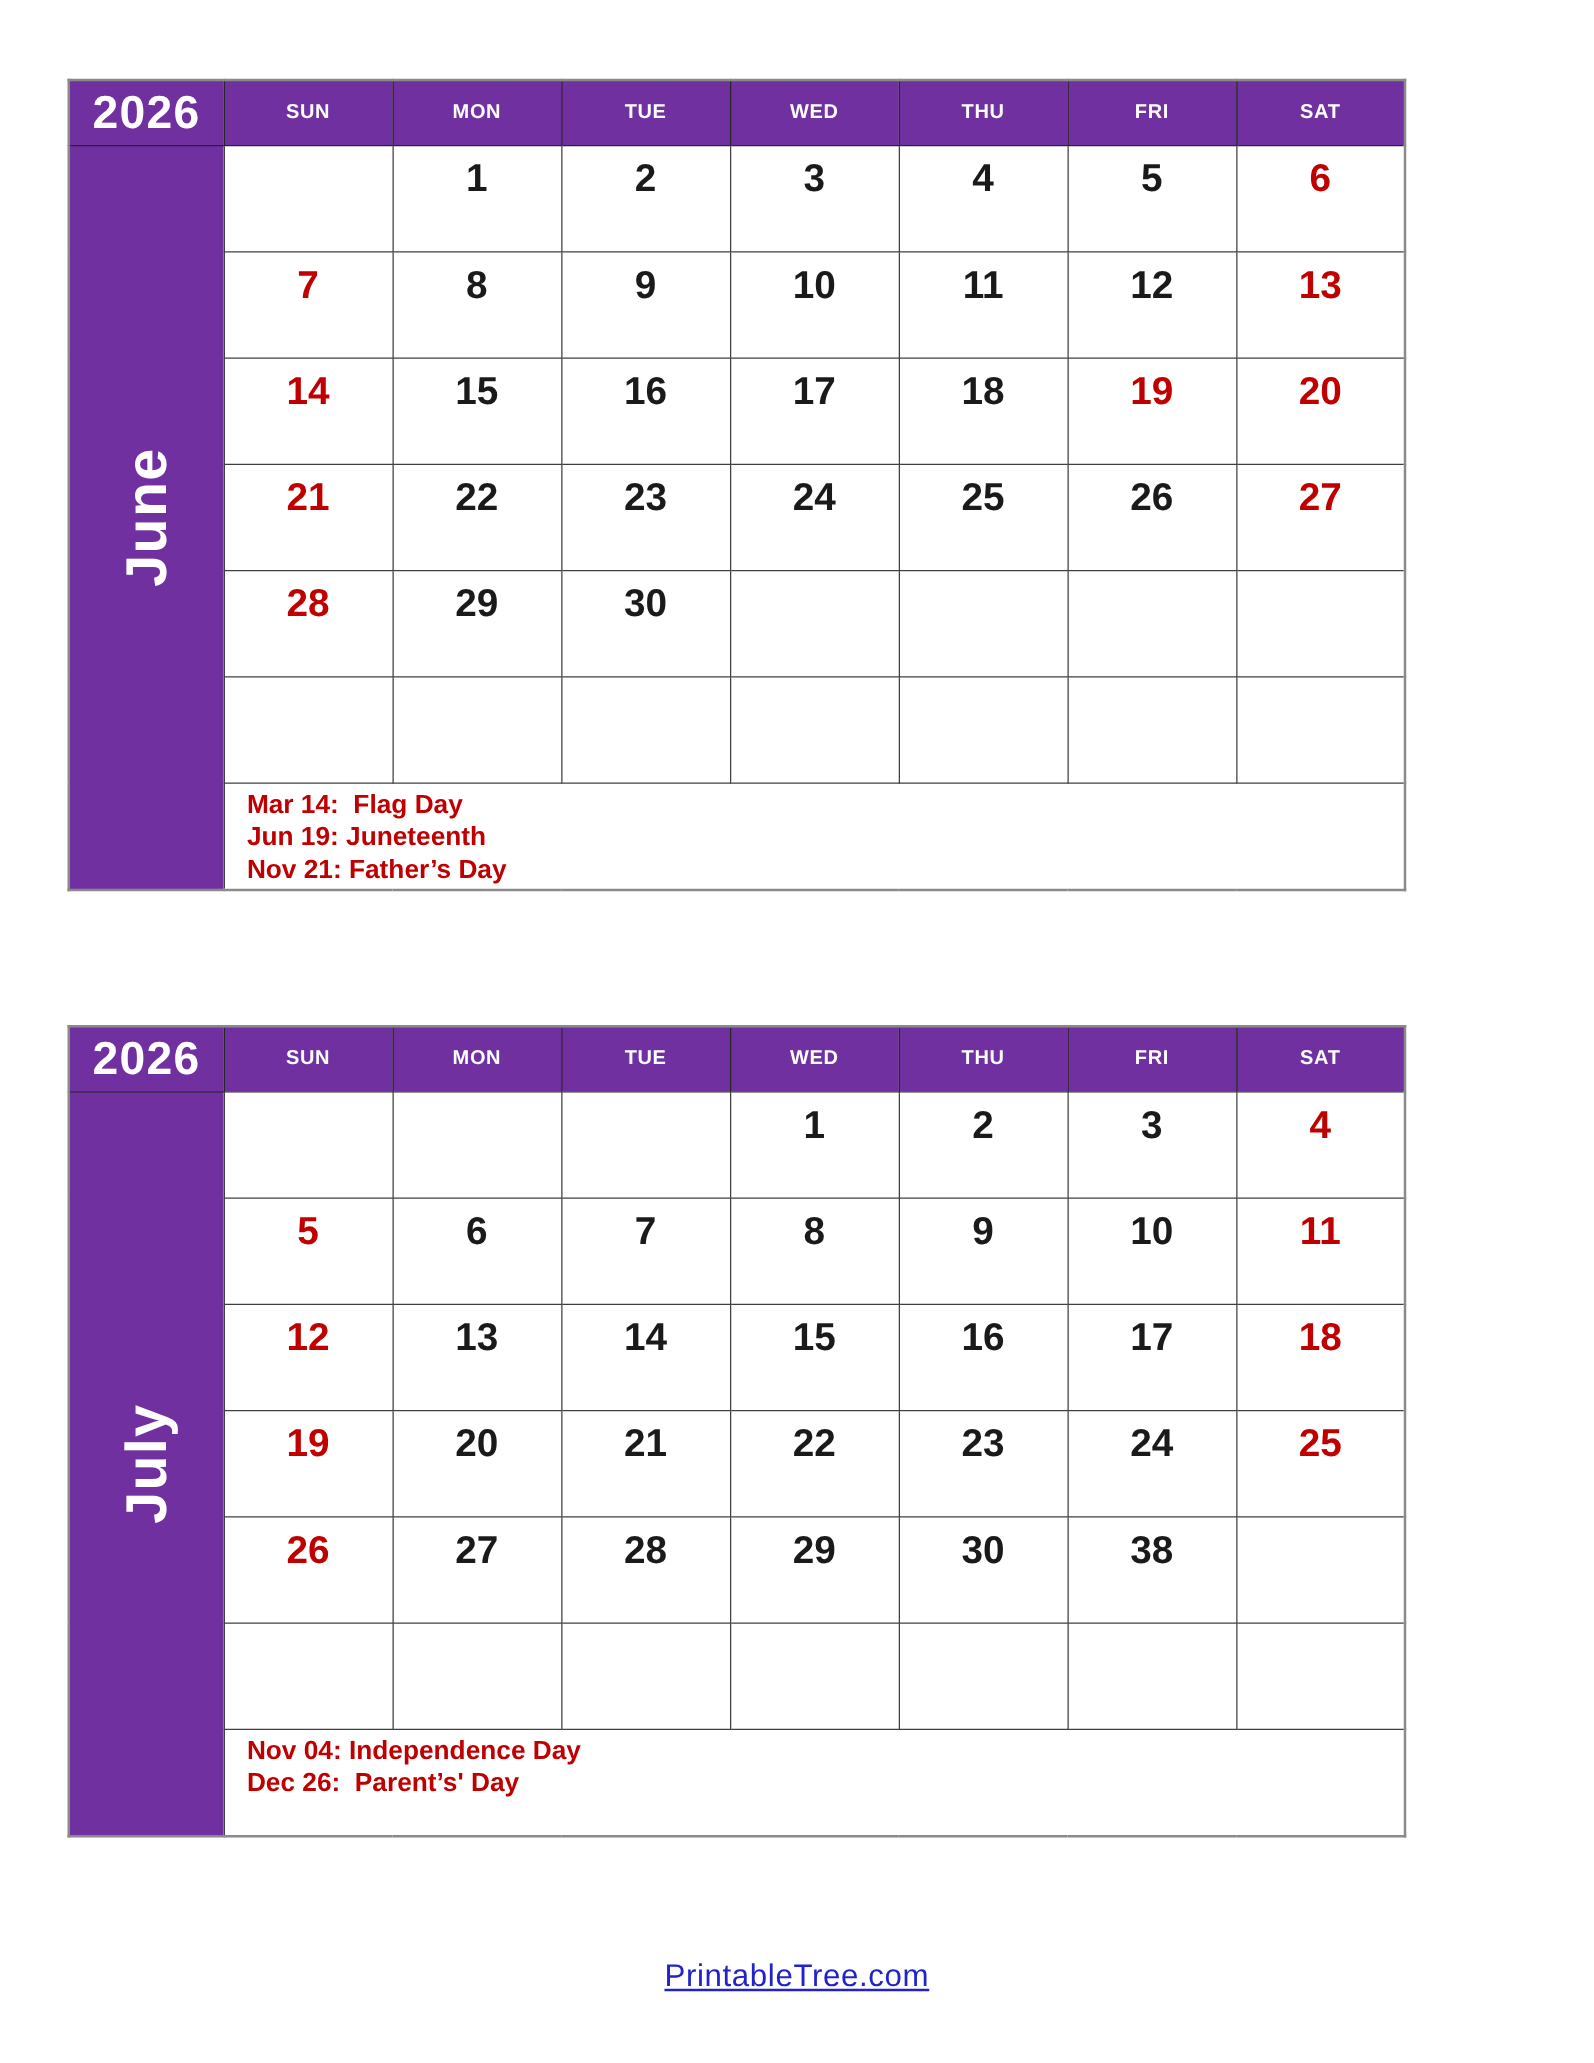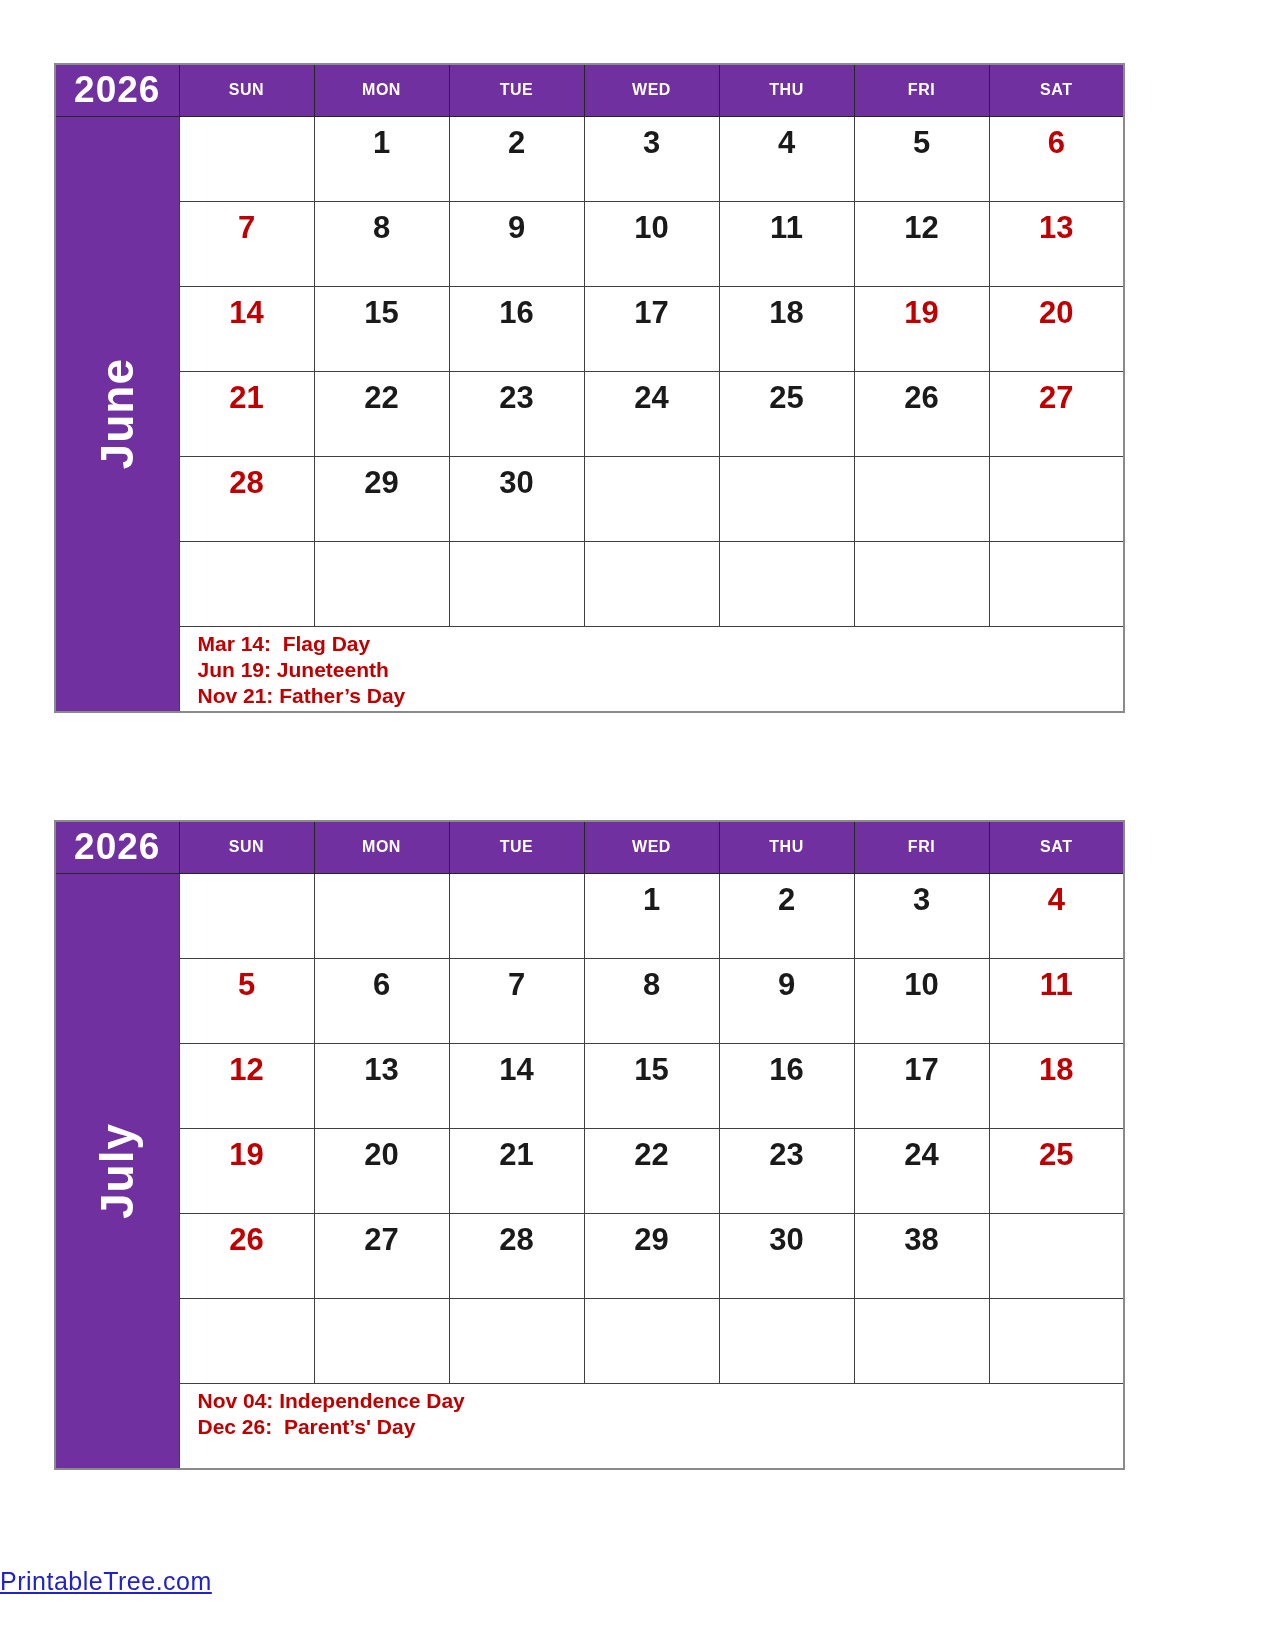--- a/index.html
+++ b/index.html
@@ -80,21 +80,21 @@
     padding: 4px 8px 0 18px;
   }
   .holidayline {
     color: var(--red);
     font-weight: bold;
     font-size: 21px;
     line-height: 1.26;
     white-space: pre-wrap;
   }
 
-  .footer { text-align: left; margin-top: 97px; }
+  .footer { text-align: center; margin-top: 97px; }
   .footer a {
     color: var(--blue);
     font-size: 25px;
     text-decoration: underline;
     letter-spacing: 0.5px;
   }
 </style>
 </head>
 <body style="--purple: #7030A0; --red: #C00000; --ink: #1A1A1A; --blue: #2222CC;">
 

